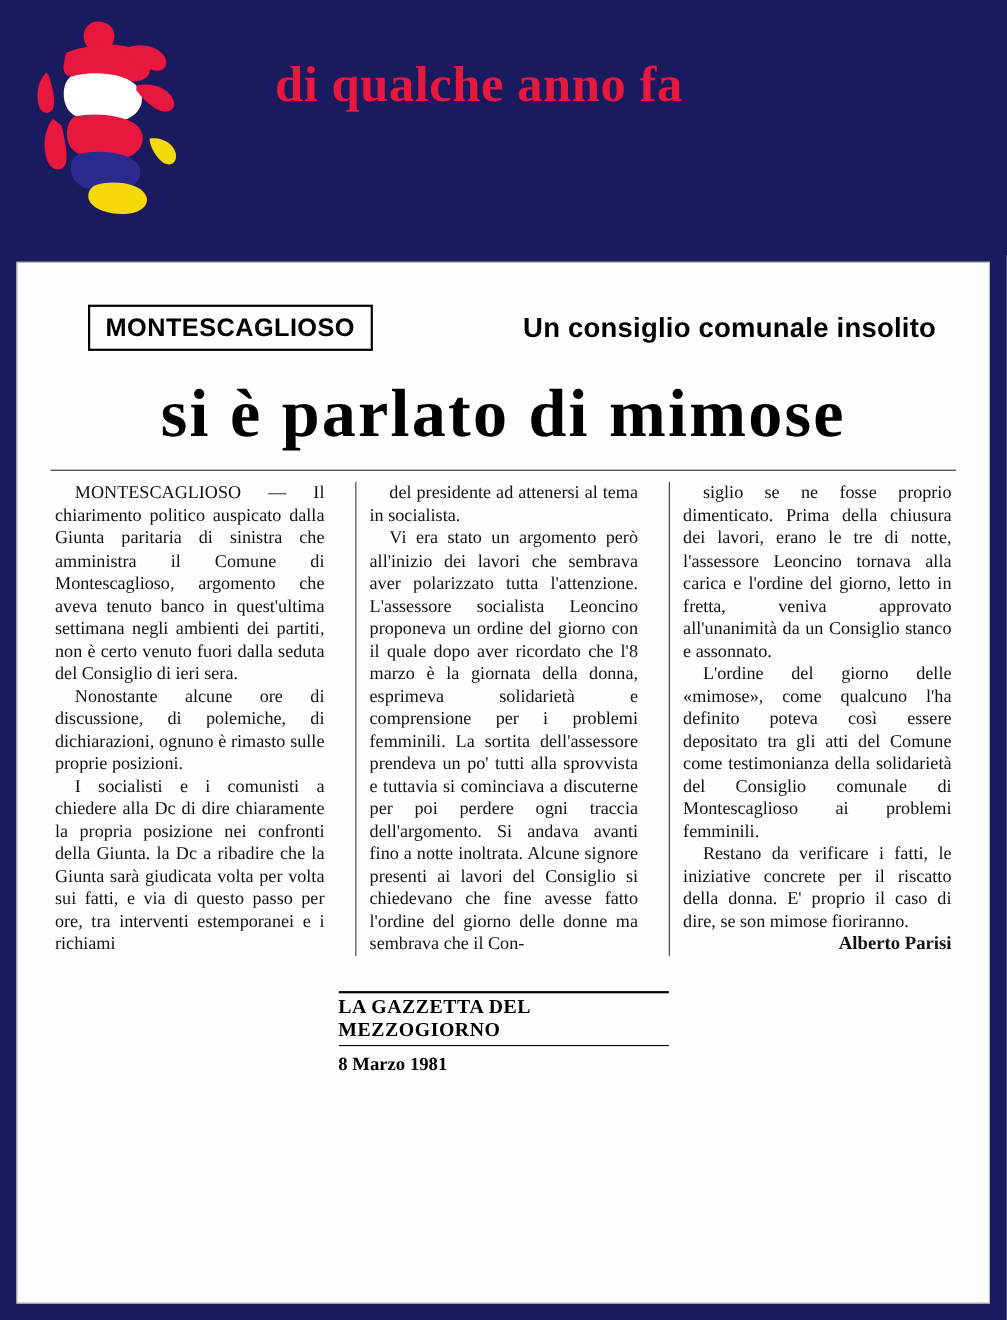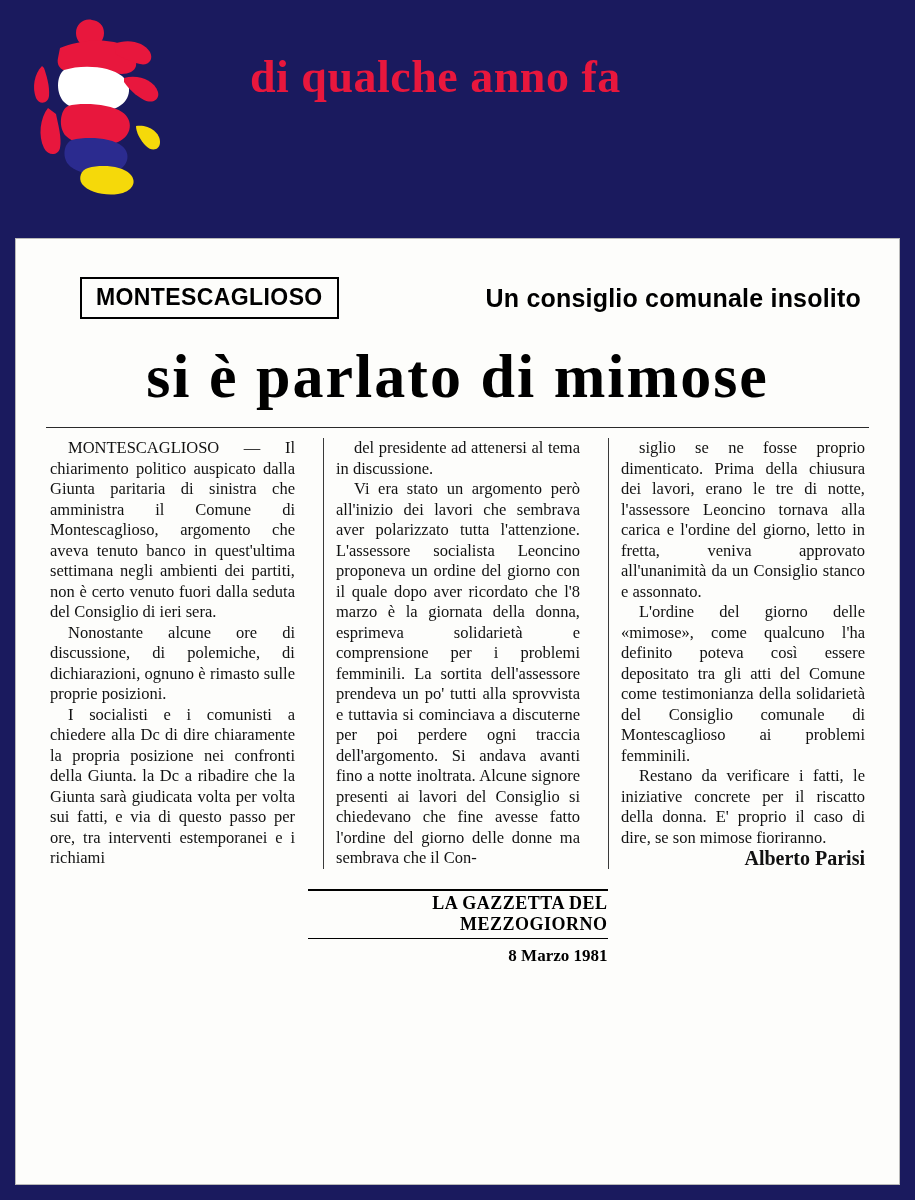--- a/index.html
+++ b/index.html
@@ -80,21 +80,21 @@
     height: 947px;
     background: #fdfdfb;
     border: 1px solid #b9b9b9;
     box-sizing: border-box;
     padding: 24px 22px 10px 22px;
   }
 
   .kicker-row {
     display: flex;
     align-items: center;
-    margin: 14px 16px 0 42px;
+    margin: 14px 26px 0 42px;
   }
   .kicker-box {
     border: 2px solid #000;
     padding: 5px 14px 6px 14px;
     font-family: "Liberation Sans", sans-serif;
     font-weight: bold;
     font-size: 23px;
     letter-spacing: 0.4px;
     color: #000;
     white-space: nowrap;
@@ -159,30 +159,30 @@
     margin: 0;
     text-indent: 18px;
   }
   .col p.first {
     text-indent: 18px;
   }
   .byline {
     margin-top: 10px;
     text-align: right;
     font-weight: bold;
-    font-size: 20px;
+    font-size: 17px;
     text-indent: 0;
     font-family: "Liberation Serif", serif;
   }
 
   
   .source {
-    margin: 20px auto 0 auto;
+    margin: 32px auto 0 auto;
     width: 300px;
-    text-align: right;
+    text-align: left;
   }
   .source-name {
     font-family: "Liberation Serif", serif;
     font-weight: bold;
     font-size: 18px;
     letter-spacing: 0.5px;
     color: #000;
     border-top: 2px solid #000;
     border-bottom: 1px solid #000;
     padding: 2px 0 3px 0;
@@ -240,21 +240,21 @@
 
     <div class="columns">
 
       <div class="col">
         <p class="first">MONTESCAGLIOSO — Il chiarimento politico auspicato dalla Giunta paritaria di sinistra che amministra il Comune di Montescaglioso, argomento che aveva tenuto banco in quest'ultima settimana negli ambienti dei partiti, non è certo venuto fuori dalla seduta del Consiglio di ieri sera.</p>
         <p>Nonostante alcune ore di discussione, di polemiche, di dichiarazioni, ognuno è rimasto sulle proprie posizioni.</p>
         <p>I socialisti e i comunisti a chiedere alla Dc di dire chiaramente la propria posizione nei confronti della Giunta. la Dc a ribadire che la Giunta sarà giudicata volta per volta sui fatti, e via di questo passo per ore, tra interventi estemporanei e i richiami</p>
       </div>
 
       <div class="col">
-        <p class="first">del presidente ad attenersi al tema in discussione.</p>
+        <p class="first">del presidente ad attenersi al tema in socialista.</p>
         <p>Vi era stato un argomento però all'inizio dei lavori che sembrava aver polarizzato tutta l'attenzione. L'assessore socialista Leoncino proponeva un ordine del giorno con il quale dopo aver ricordato che l'8 marzo è la giornata della donna, esprimeva solidarietà e comprensione per i problemi femminili. La sortita dell'assessore prendeva un po' tutti alla sprovvista e tuttavia si cominciava a discuterne per poi perdere ogni traccia dell'argomento. Si andava avanti fino a notte inoltrata. Alcune signore presenti ai lavori del Consiglio si chiedevano che fine avesse fatto l'ordine del giorno delle donne ma sembrava che il Con-</p>
       </div>
 
       <div class="col">
         <p class="first">siglio se ne fosse proprio dimenticato. Prima della chiusura dei lavori, erano le tre di notte, l'assessore Leoncino tornava alla carica e l'ordine del giorno, letto in fretta, veniva approvato all'unanimità da un Consiglio stanco e assonnato.</p>
         <p>L'ordine del giorno delle «mimose», come qualcuno l'ha definito poteva così essere depositato tra gli atti del Comune come testimonianza della solidarietà del Consiglio comunale di Montescaglioso ai problemi femminili.</p>
         <p>Restano da verificare i fatti, le iniziative concrete per il riscatto della donna. E' proprio il caso di dire, se son mimose fioriranno.</p>
         <p class="byline">Alberto Parisi</p>
       </div>
 

